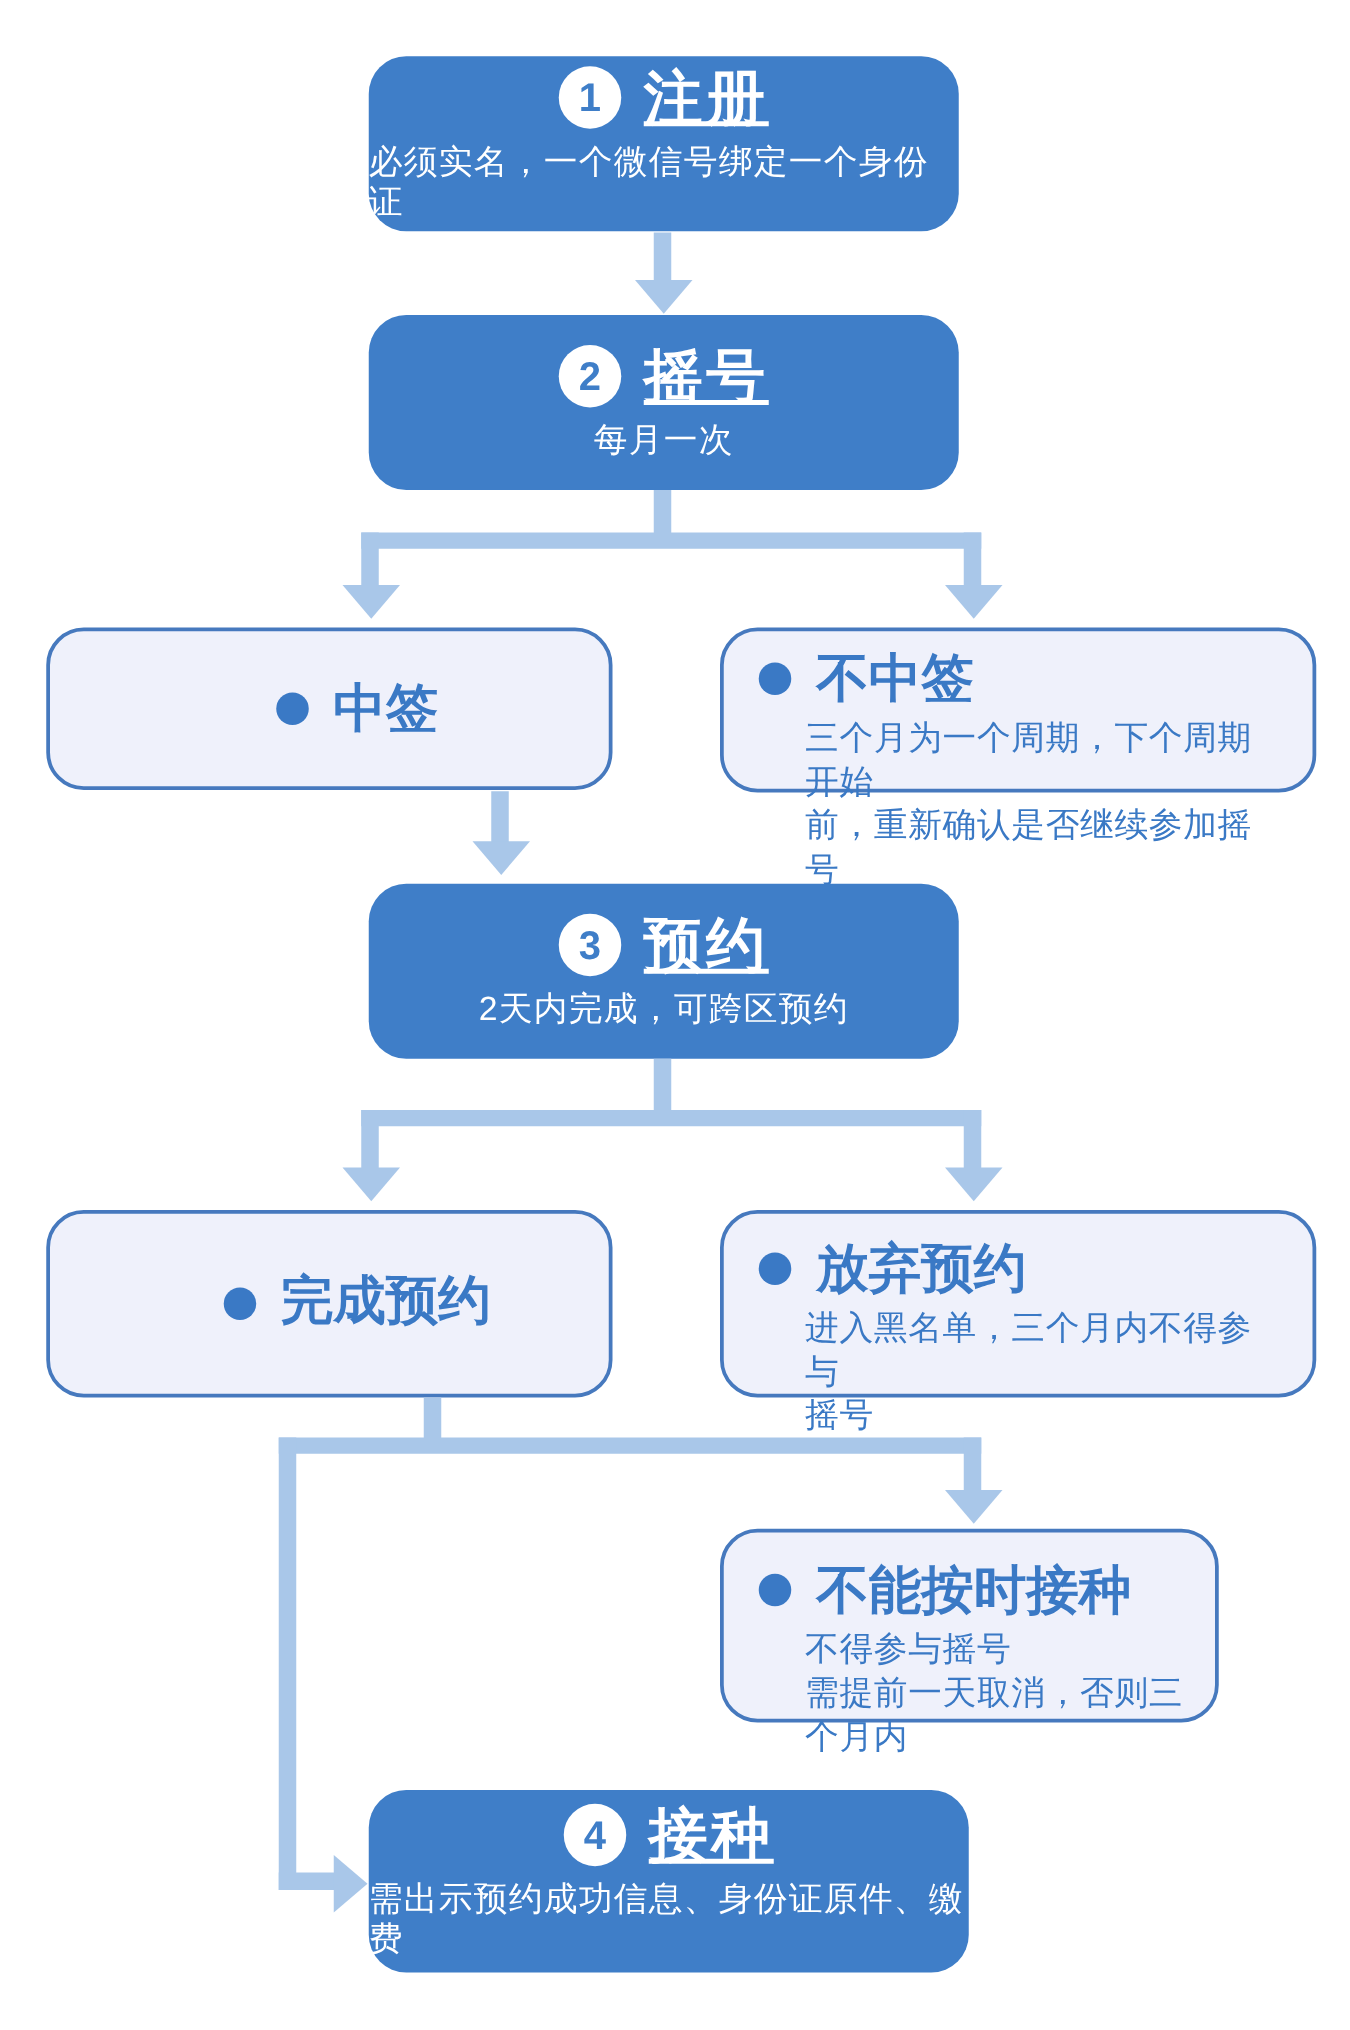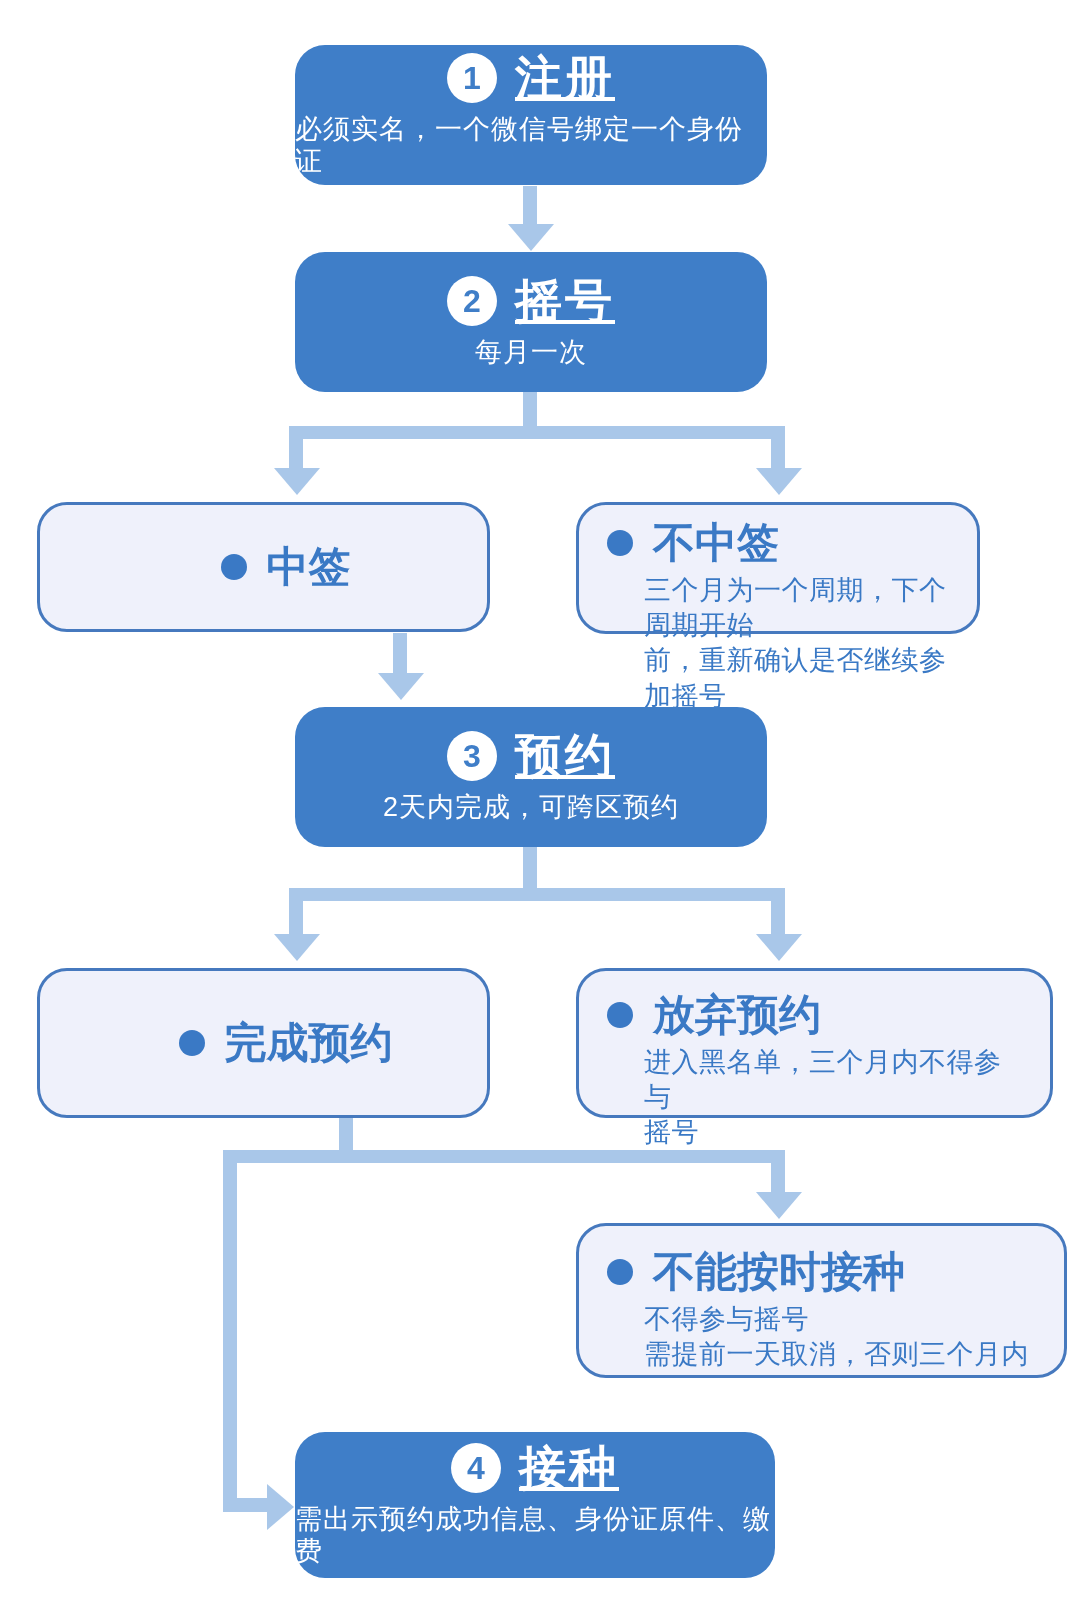--- a/index.html
+++ b/index.html
@@ -156,21 +156,21 @@
   <div class="line" style="left:771px;top:426px;width:14px;height:44px;"></div>
   <div class="tri-down" style="left:756px;top:468px;"></div>
 
   <div class="option centered" style="left:37px;top:502px;width:453px;height:130px;">
     <div class="option-title-row">
       <span class="bullet"></span>
       <span class="option-title">中签</span>
     </div>
   </div>
 
-  <div class="option with-desc" style="left:576px;top:502px;width:404px;height:132px;">
+  <div class="option with-desc" style="left:576px;top:502px;width:477px;height:132px;">
     <div class="option-title-row">
       <span class="bullet"></span>
       <span class="option-title">不中签</span>
     </div>
     <div class="option-desc">
       <div>三个月为一个周期，下个周期开始</div>
       <div>前，重新确认是否继续参加摇号</div>
     </div>
   </div>
 
@@ -185,21 +185,21 @@
     <div class="step-subtitle">2天内完成，可跨区预约</div>
   </div>
 
   <div class="line" style="left:523px;top:847px;width:14px;height:44px;"></div>
   <div class="line" style="left:289px;top:888px;width:496px;height:13px;"></div>
   <div class="line" style="left:289px;top:888px;width:14px;height:48px;"></div>
   <div class="tri-down" style="left:274px;top:934px;"></div>
   <div class="line" style="left:771px;top:888px;width:14px;height:48px;"></div>
   <div class="tri-down" style="left:756px;top:934px;"></div>
 
-  <div class="option centered" style="left:37px;top:968px;width:453px;height:150px;">
+  <div class="option centered" style="left:37px;top:968px;width:453px;height:150px;font-family:Liberation Mono, monospace;">
     <div class="option-title-row">
       <span class="bullet"></span>
       <span class="option-title">完成预约</span>
     </div>
   </div>
 
   <div class="option with-desc" style="left:576px;top:968px;width:477px;height:150px;padding-top:20px;">
     <div class="option-title-row">
       <span class="bullet"></span>
       <span class="option-title">放弃预约</span>
@@ -211,21 +211,21 @@
   </div>
 
   <div class="line" style="left:339px;top:1118px;width:14px;height:40px;"></div>
   <div class="line" style="left:223px;top:1150px;width:562px;height:13px;"></div>
   <div class="line" style="left:771px;top:1150px;width:14px;height:46px;"></div>
   <div class="tri-down" style="left:756px;top:1192px;"></div>
   <div class="line" style="left:223px;top:1150px;width:14px;height:362px;"></div>
   <div class="line" style="left:223px;top:1498px;width:46px;height:14px;"></div>
   <div class="tri-right" style="left:267px;top:1484px;"></div>
 
-  <div class="option with-desc" style="left:576px;top:1223px;width:491px;height:155px;padding-top:22px;">
+  <div class="option with-desc" style="left:576px;top:1223px;width:399px;height:155px;padding-top:22px;">
     <div class="option-title-row">
       <span class="bullet"></span>
       <span class="option-title">不能按时接种</span>
     </div>
     <div class="option-desc">
       <div>不得参与摇号</div>
       <div>需提前一天取消，否则三个月内</div>
     </div>
   </div>
 

